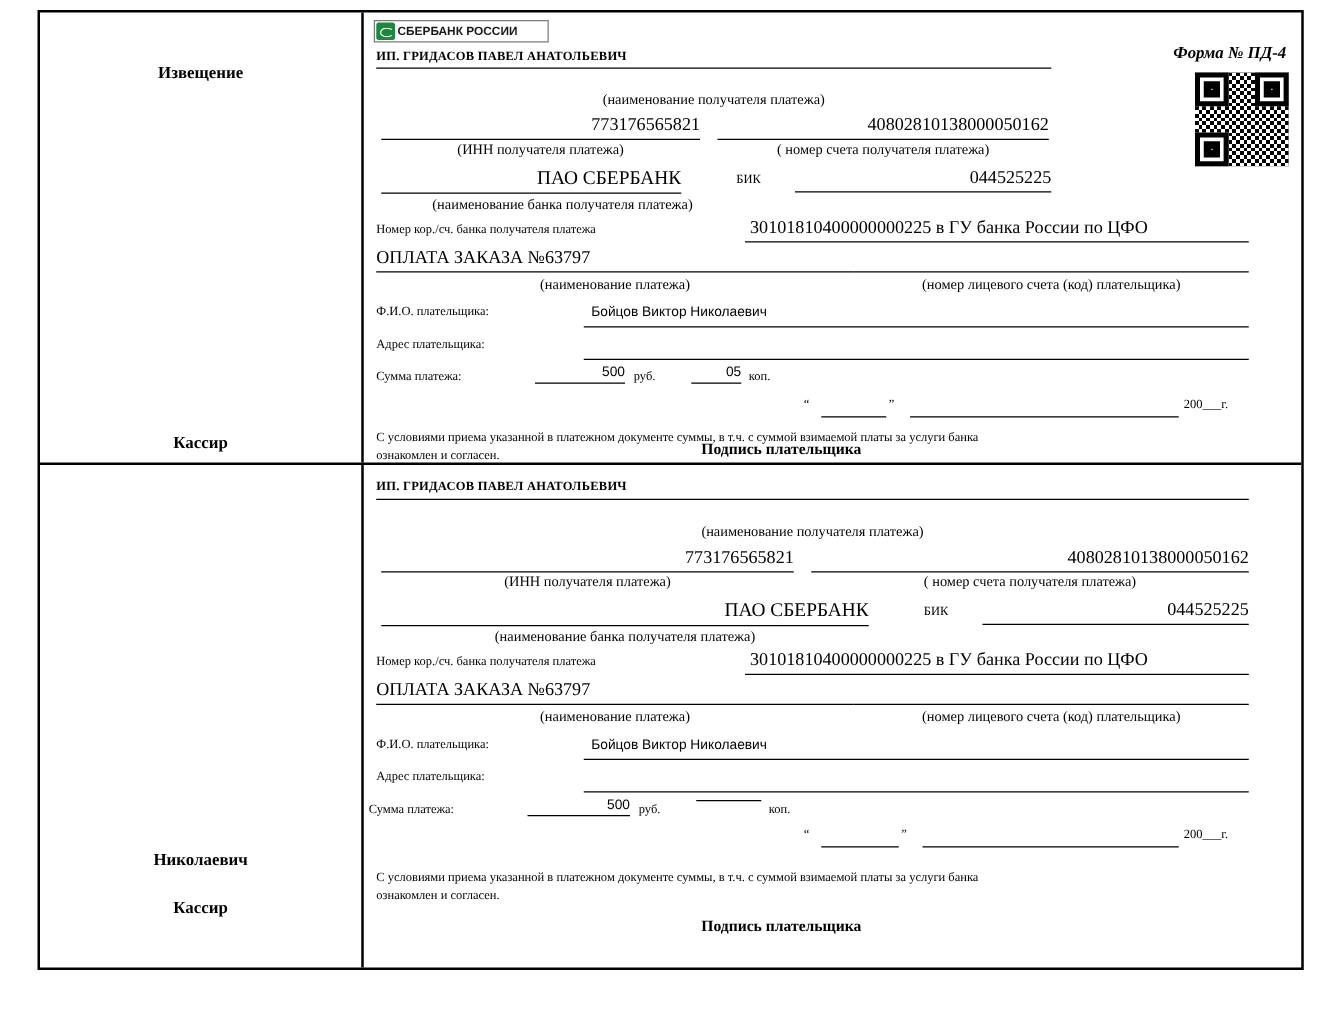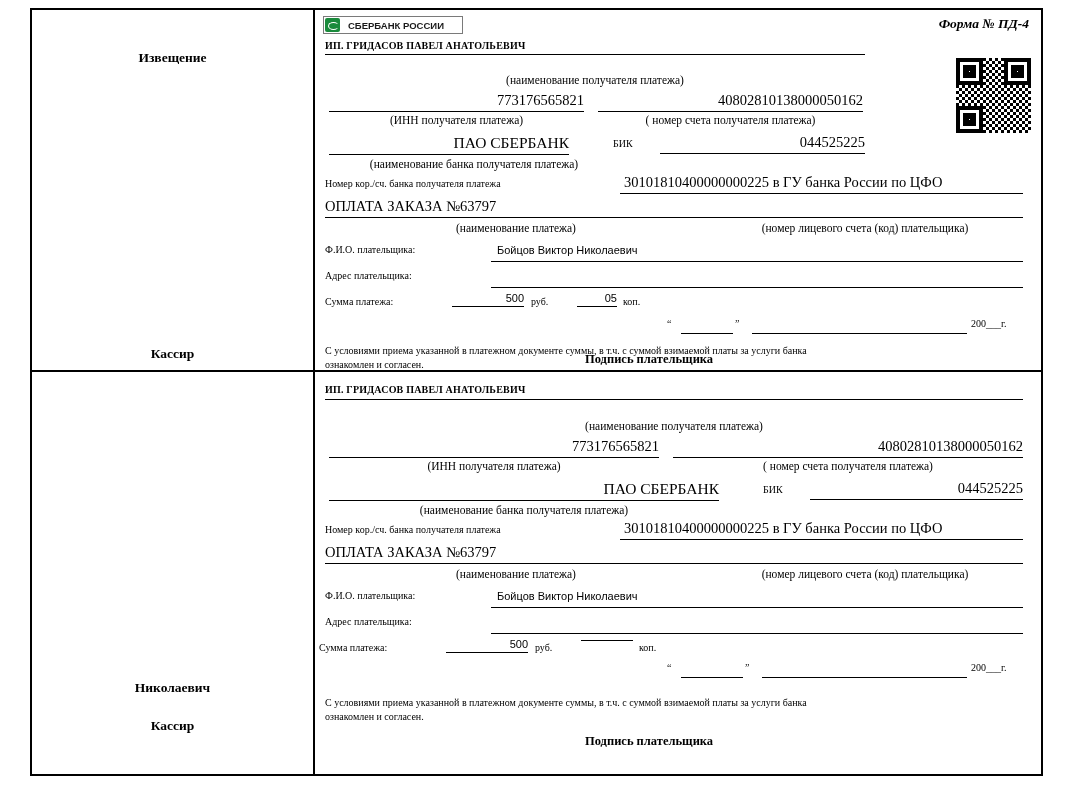--- a/index.html
+++ b/index.html
@@ -35,21 +35,21 @@
     position: relative;
   }
   .half-top {
     height: 362px;
     border-bottom: 2px solid #000;
   }
   .half-bottom {
     flex: 1;
   }
   .left-col {
-    width: 283px;
+    width: 259px;
     box-sizing: border-box;
     border-right: 2px solid #000;
     position: relative;
     flex-shrink: 0;
   }
   .right-col {
     flex: 1;
     position: relative;
     box-sizing: border-box;
     padding: 0;
@@ -136,21 +136,21 @@
     width: 9px; height: 6px;
     border: 1.5px solid #ffffff;
     border-radius: 50%;
     border-right-color: transparent;
   }
   .logo-text {
     font-family: "Liberation Sans", sans-serif;
     font-size: 9.5px;
     font-weight: bold;
     color: #1a1a1a;
-    margin-left: 8px;
+    margin-left: 2px;
     white-space: nowrap;
   }
   
   .qr {
     position: absolute;
     right: 10px;
     top: 48px;
     width: 75px;
     height: 75px;
     background:
@@ -190,21 +190,21 @@
         <div class="side-label" style="top:336px;">Кассир</div>
       </div>
 
       <div class="right-col">
 
         <div class="logo">
           <div class="logo-mark"></div>
           <div class="logo-text">СБЕРБАНК РОССИИ</div>
         </div>
 
-        <div class="row formno" style="right:12px; top:6px;">Форма № ПД-4</div>
+        <div class="row formno" style="right:12px; top:24px;">Форма № ПД-4</div>
 
         <div class="qr">
             <div class="qr-b"></div>
           </div>
 
         <div class="row title line" style="left:10px; top:30px; width:540px; padding-bottom:3px;">ИП. ГРИДАСОВ ПАВЕЛ АНАТОЛЬЕВИЧ</div>
         <div class="row caption" style="left:10px; top:64px; width:540px;">(наименование получателя платежа)</div>
 
         <div class="row val line center" style="left:14px; top:82px; width:255px; padding-bottom:2px;">773176565821</div>
         <div class="row val line center" style="left:283px; top:82px; width:265px; padding-bottom:2px;">40802810138000050162</div>

